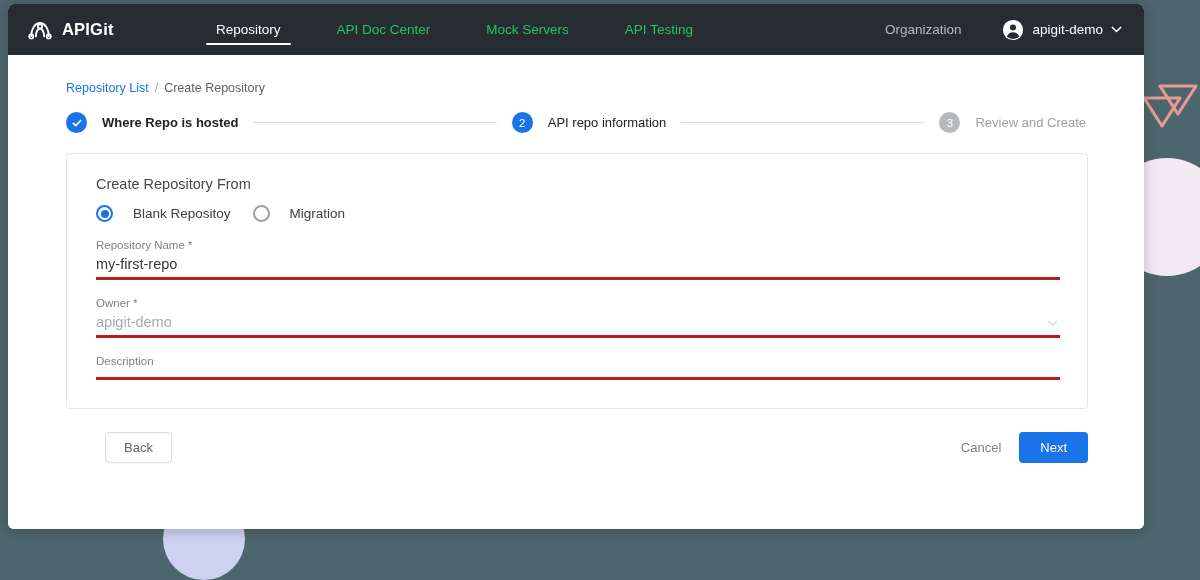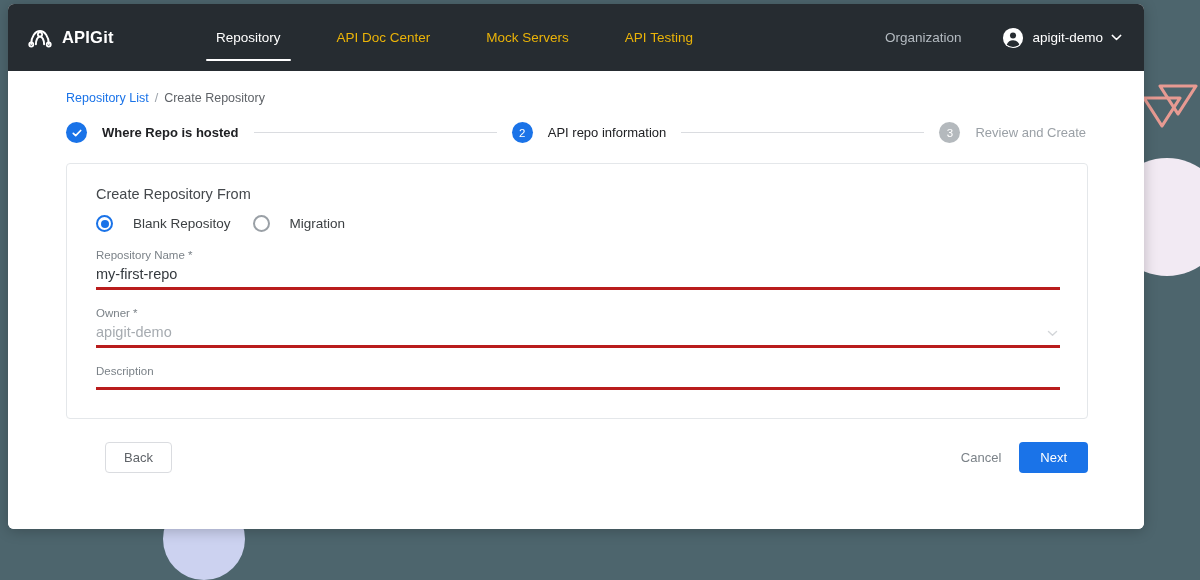--- a/index.html
+++ b/index.html
@@ -58,21 +58,21 @@
     height: 525px;
     background: #ffffff;
     border-radius: 6px;
     overflow: hidden;
     z-index: 2;
     box-shadow: 0 2px 14px rgba(0,0,0,0.22);
   }
 
   
   .topnav {
-    height: 67px;
+    height: 51px;
     background: #262c31;
     display: flex;
     align-items: stretch;
     position: relative;
   }
   .brand {
     display: flex;
     align-items: center;
     gap: 9px;
     padding: 0 0 0 19px;
@@ -85,21 +85,21 @@
     font-size: 16.5px;
     font-weight: bold;
     letter-spacing: 0.2px;
   }
   .nav-tabs {
     display: flex;
     align-items: stretch;
     gap: 0;
   }
   .nav-tab {
-    color: #eab308;
+    color: #22c55e;
     font-size: 13.5px;
     display: flex;
     align-items: center;
     padding: 0 28px;
     position: relative;
     cursor: pointer;
     white-space: nowrap;
   }
   .nav-tab.active { color: #ffffff; }
   .nav-tab.active::after {
@@ -132,21 +132,21 @@
     color: #ffffff;
     font-size: 13.5px;
     cursor: pointer;
     white-space: nowrap;
   }
   .avatar-icon { width: 22px; height: 22px; display: block; }
   .caret { width: 11px; height: 7px; display: block; }
 
   
   .page {
-    padding: 20px 56px 0 58px;
+    padding: 26px 56px 0 58px;
     position: relative;
     height: calc(100% - 51px);
     background: #ffffff;
   }
 
   
   .breadcrumb {
     font-size: 12.5px;
     display: flex;
     align-items: center;

